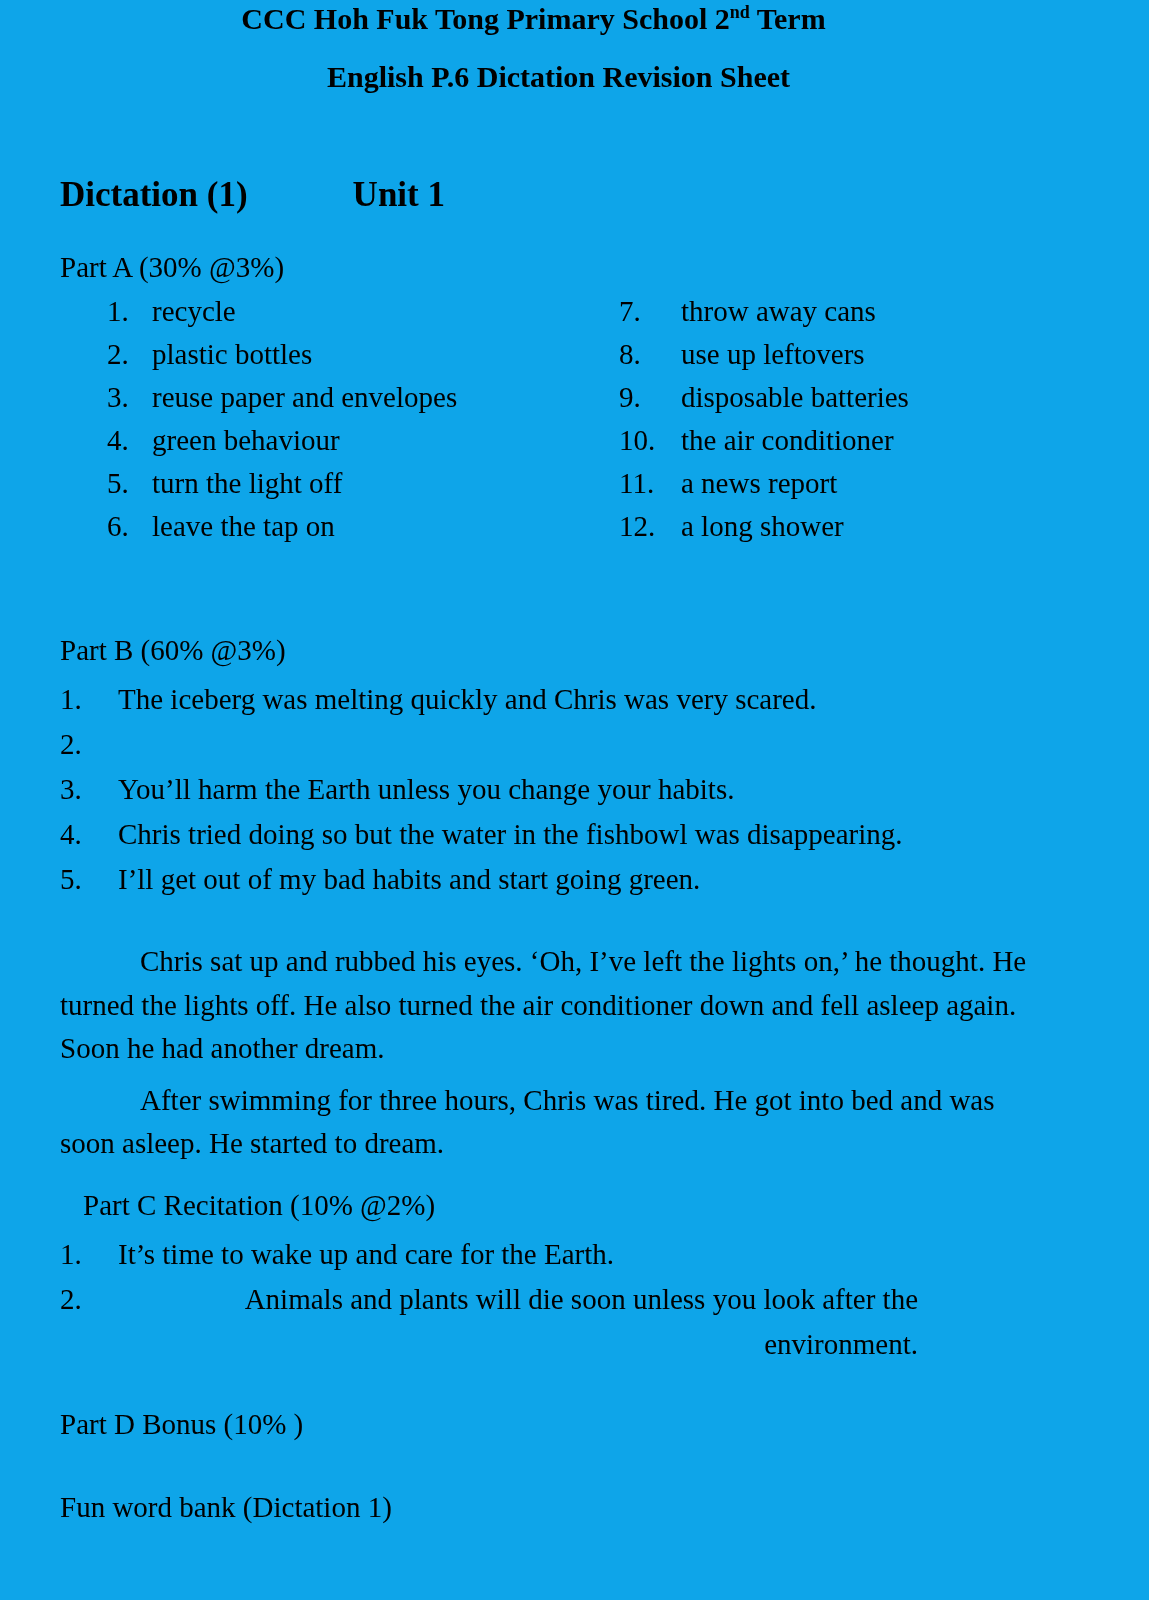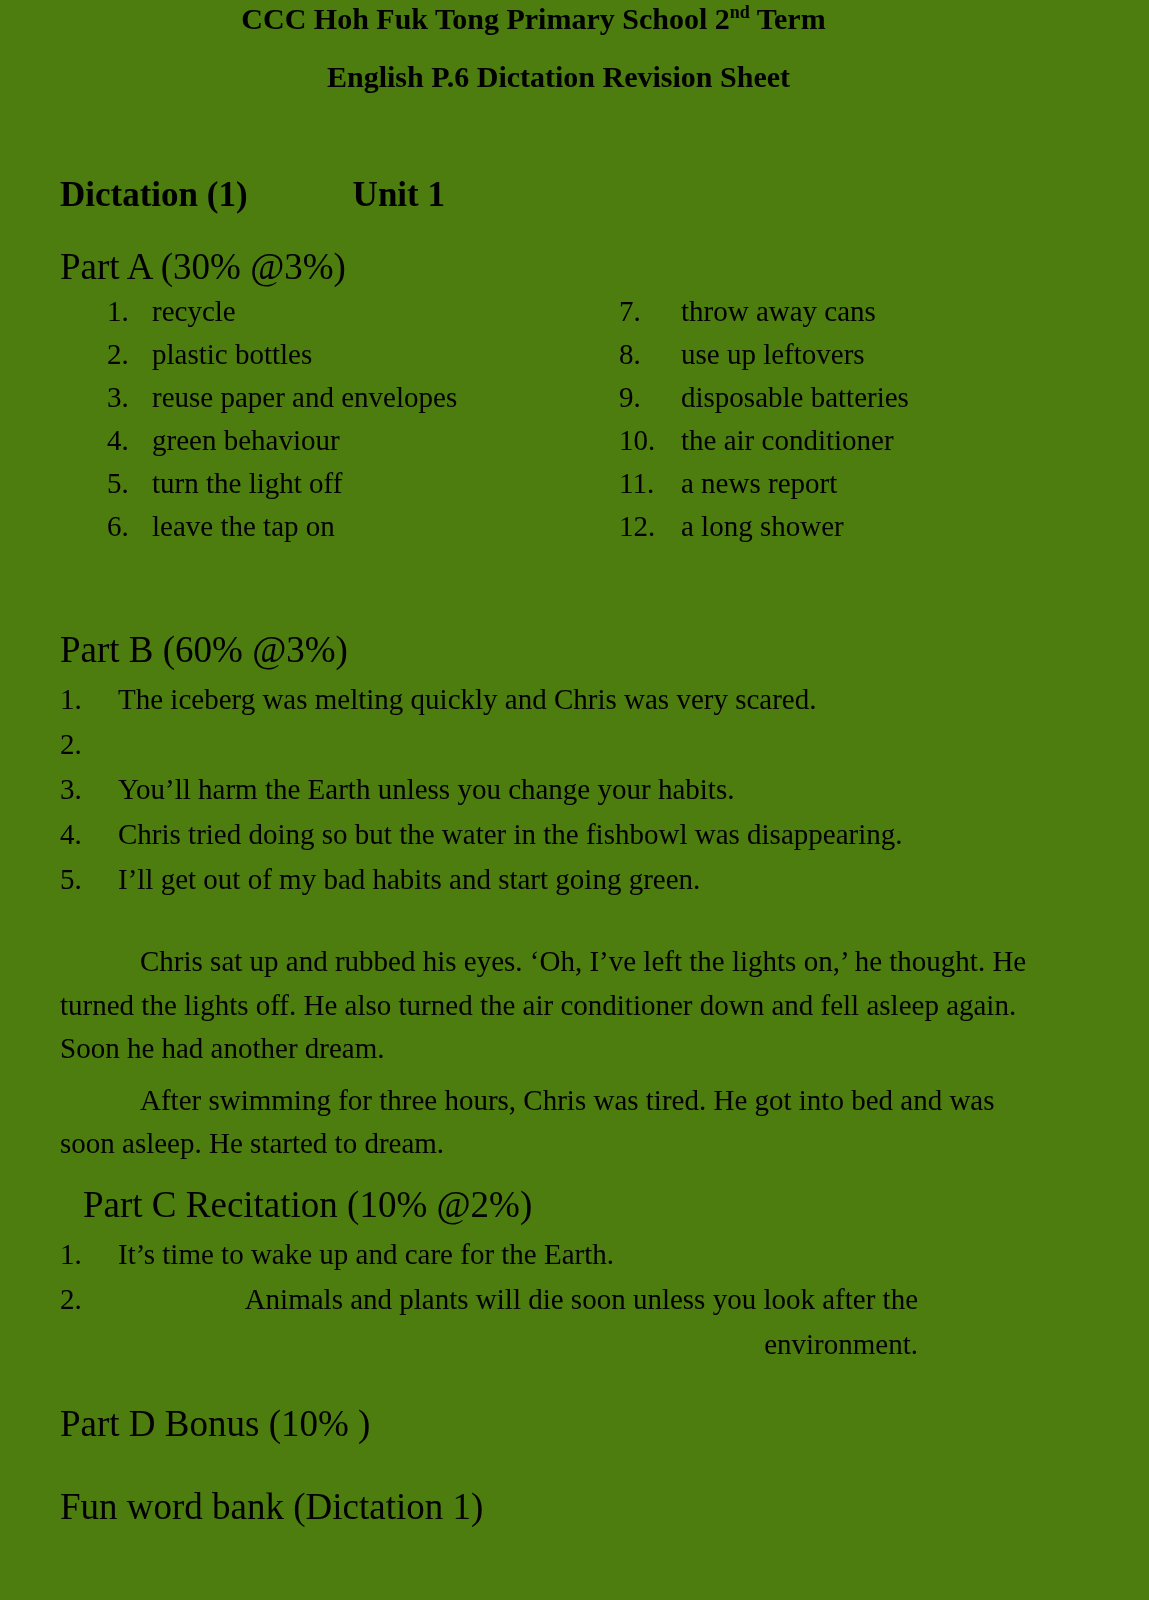--- a/index.html
+++ b/index.html
@@ -4,21 +4,21 @@
 <style>
   html, body {
     margin: 0;
     padding: 0;
     background: #ffffff;
   }
   .page {
     position: relative;
     width: 1149px;
     height: 1600px;
-    background: #4d7c0f;
+    background: #0ea5e9;
     overflow: hidden;
     box-sizing: border-box;
     padding: 2px 52px 0 60px;
     font-family: "Liberation Serif", "DejaVu Serif", serif;
     font-size: 29px;
     color: #000000;
   }
   .doc-title, .doc-subtitle {
     text-align: center;
     font-weight: bold;
@@ -38,21 +38,21 @@
   .dictation-line {
     margin-top: 84px;
     font-weight: bold;
     font-size: 35px;
     line-height: 34px;
   }
   .unit-label {
     margin-left: 105px;
   }
   .section-heading {
-    font-size: 37px;
+    font-size: 29px;
     line-height: 34px;
   }
   .part-a-heading { margin-top: 38px; }
 
   .part-a-grid {
     display: flex;
     margin-top: 6px;
   }
   .col-left  { width: 559px; flex: none; }
   .col-right { flex: 1; }

